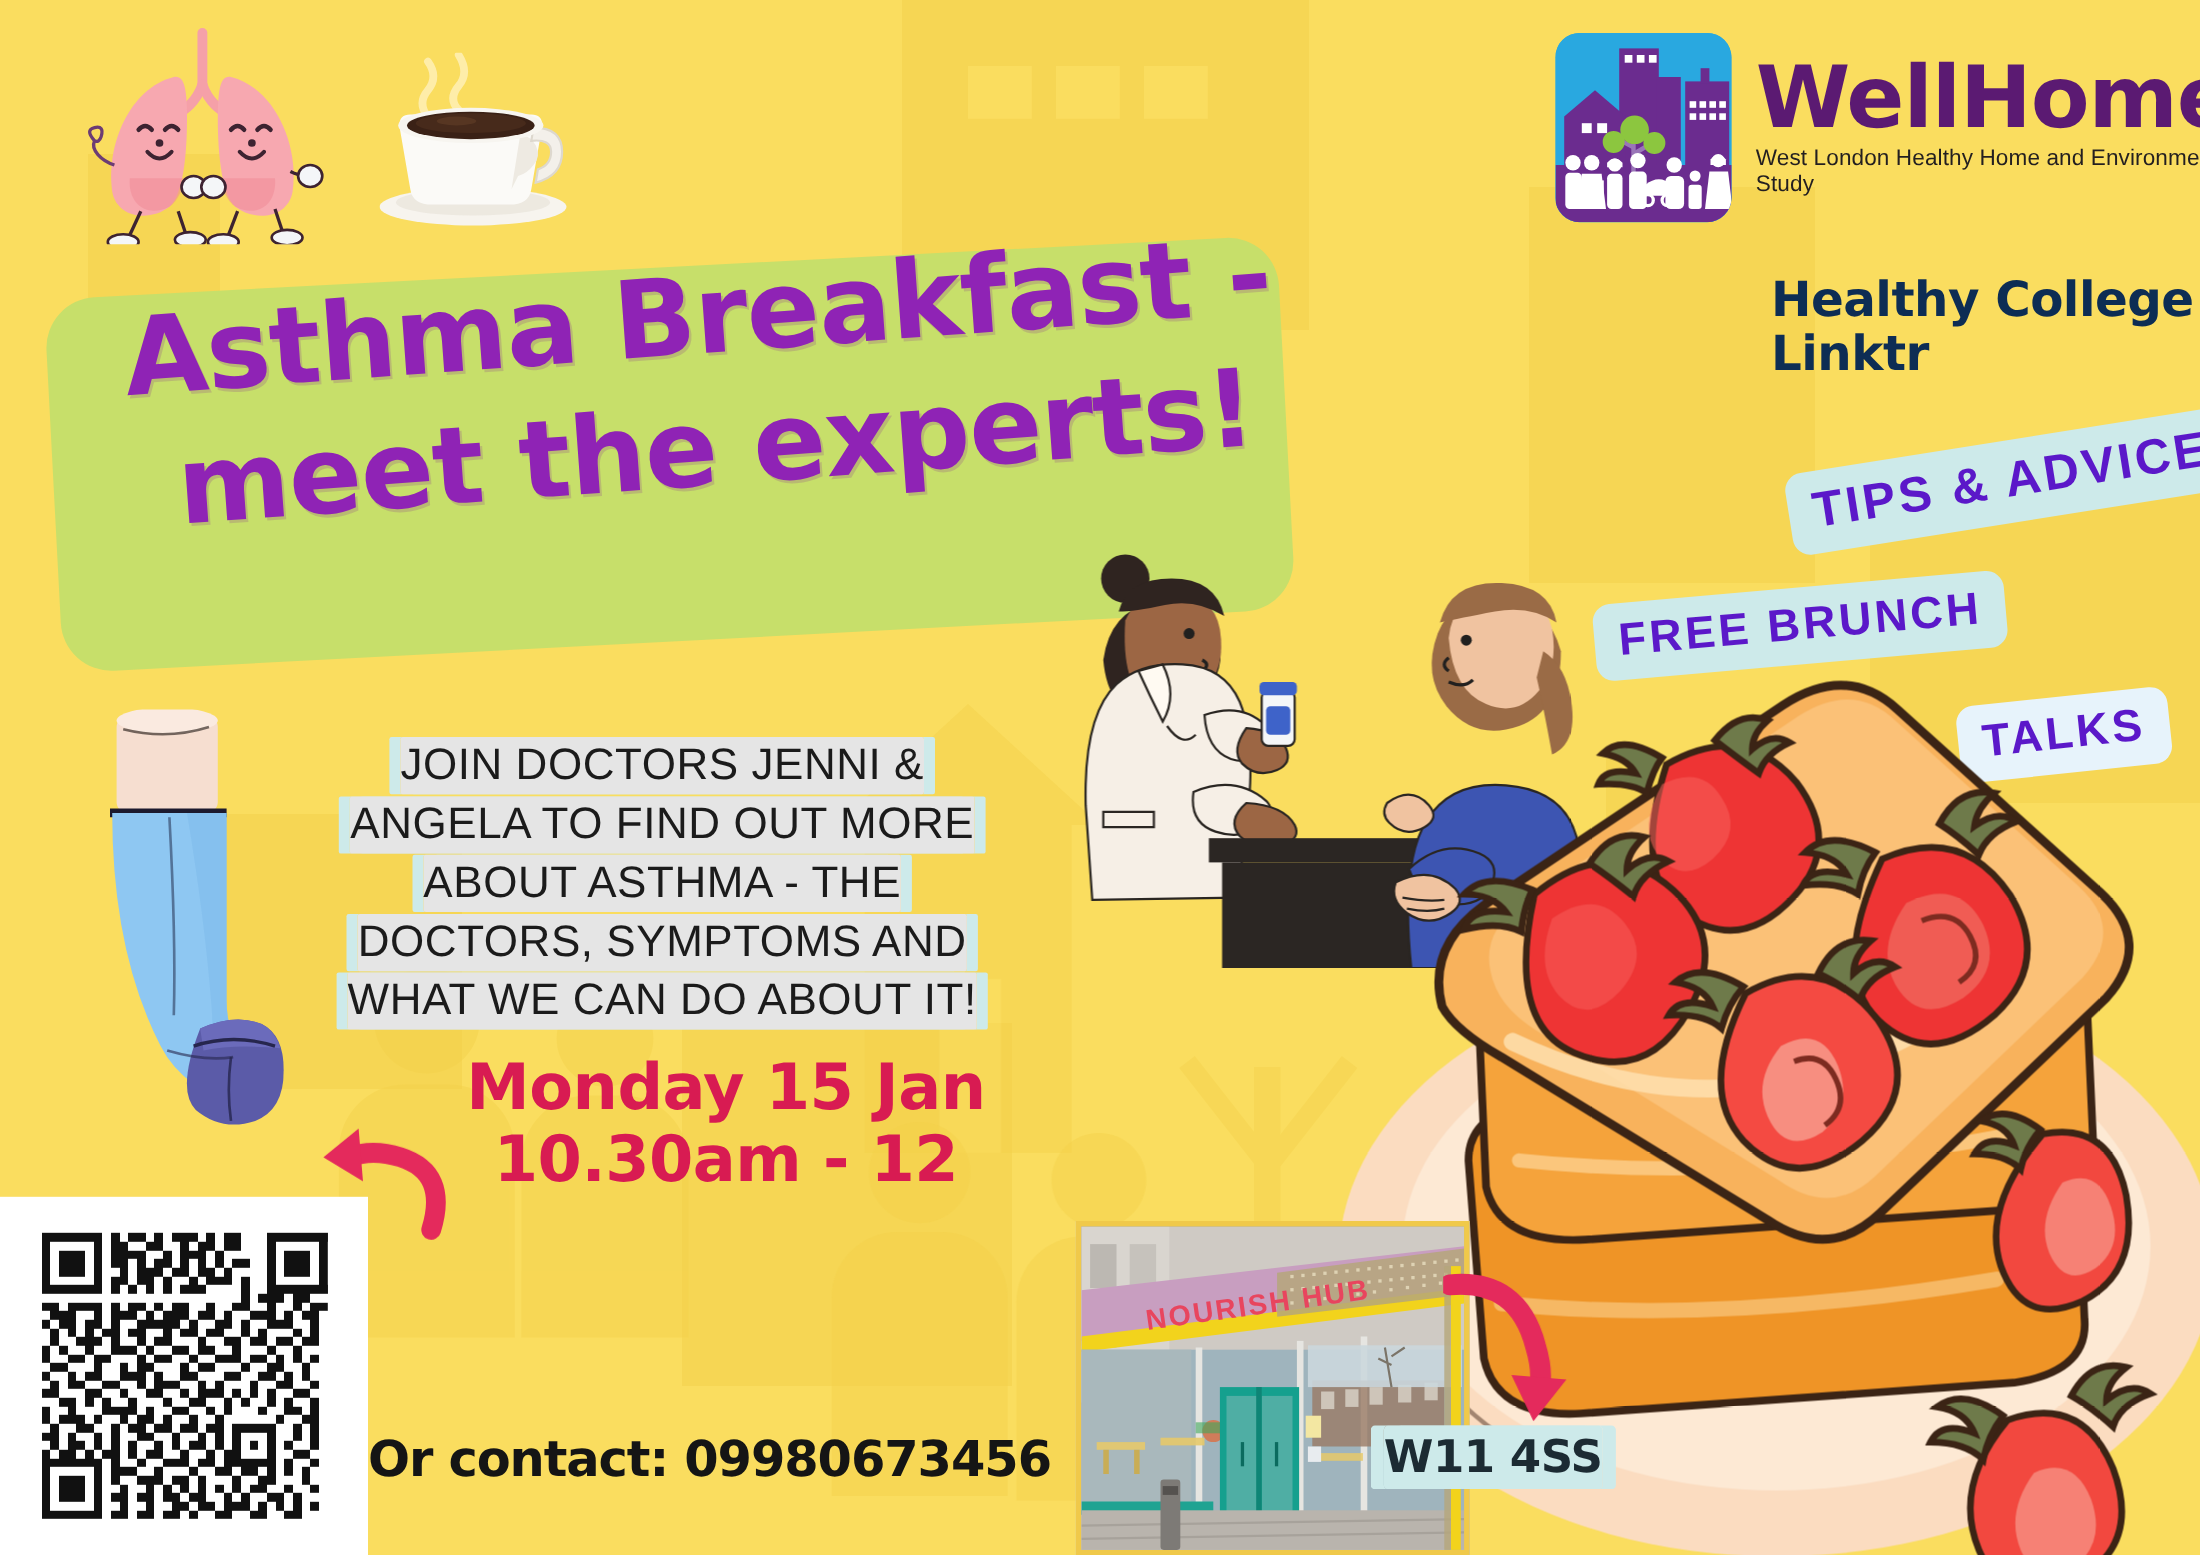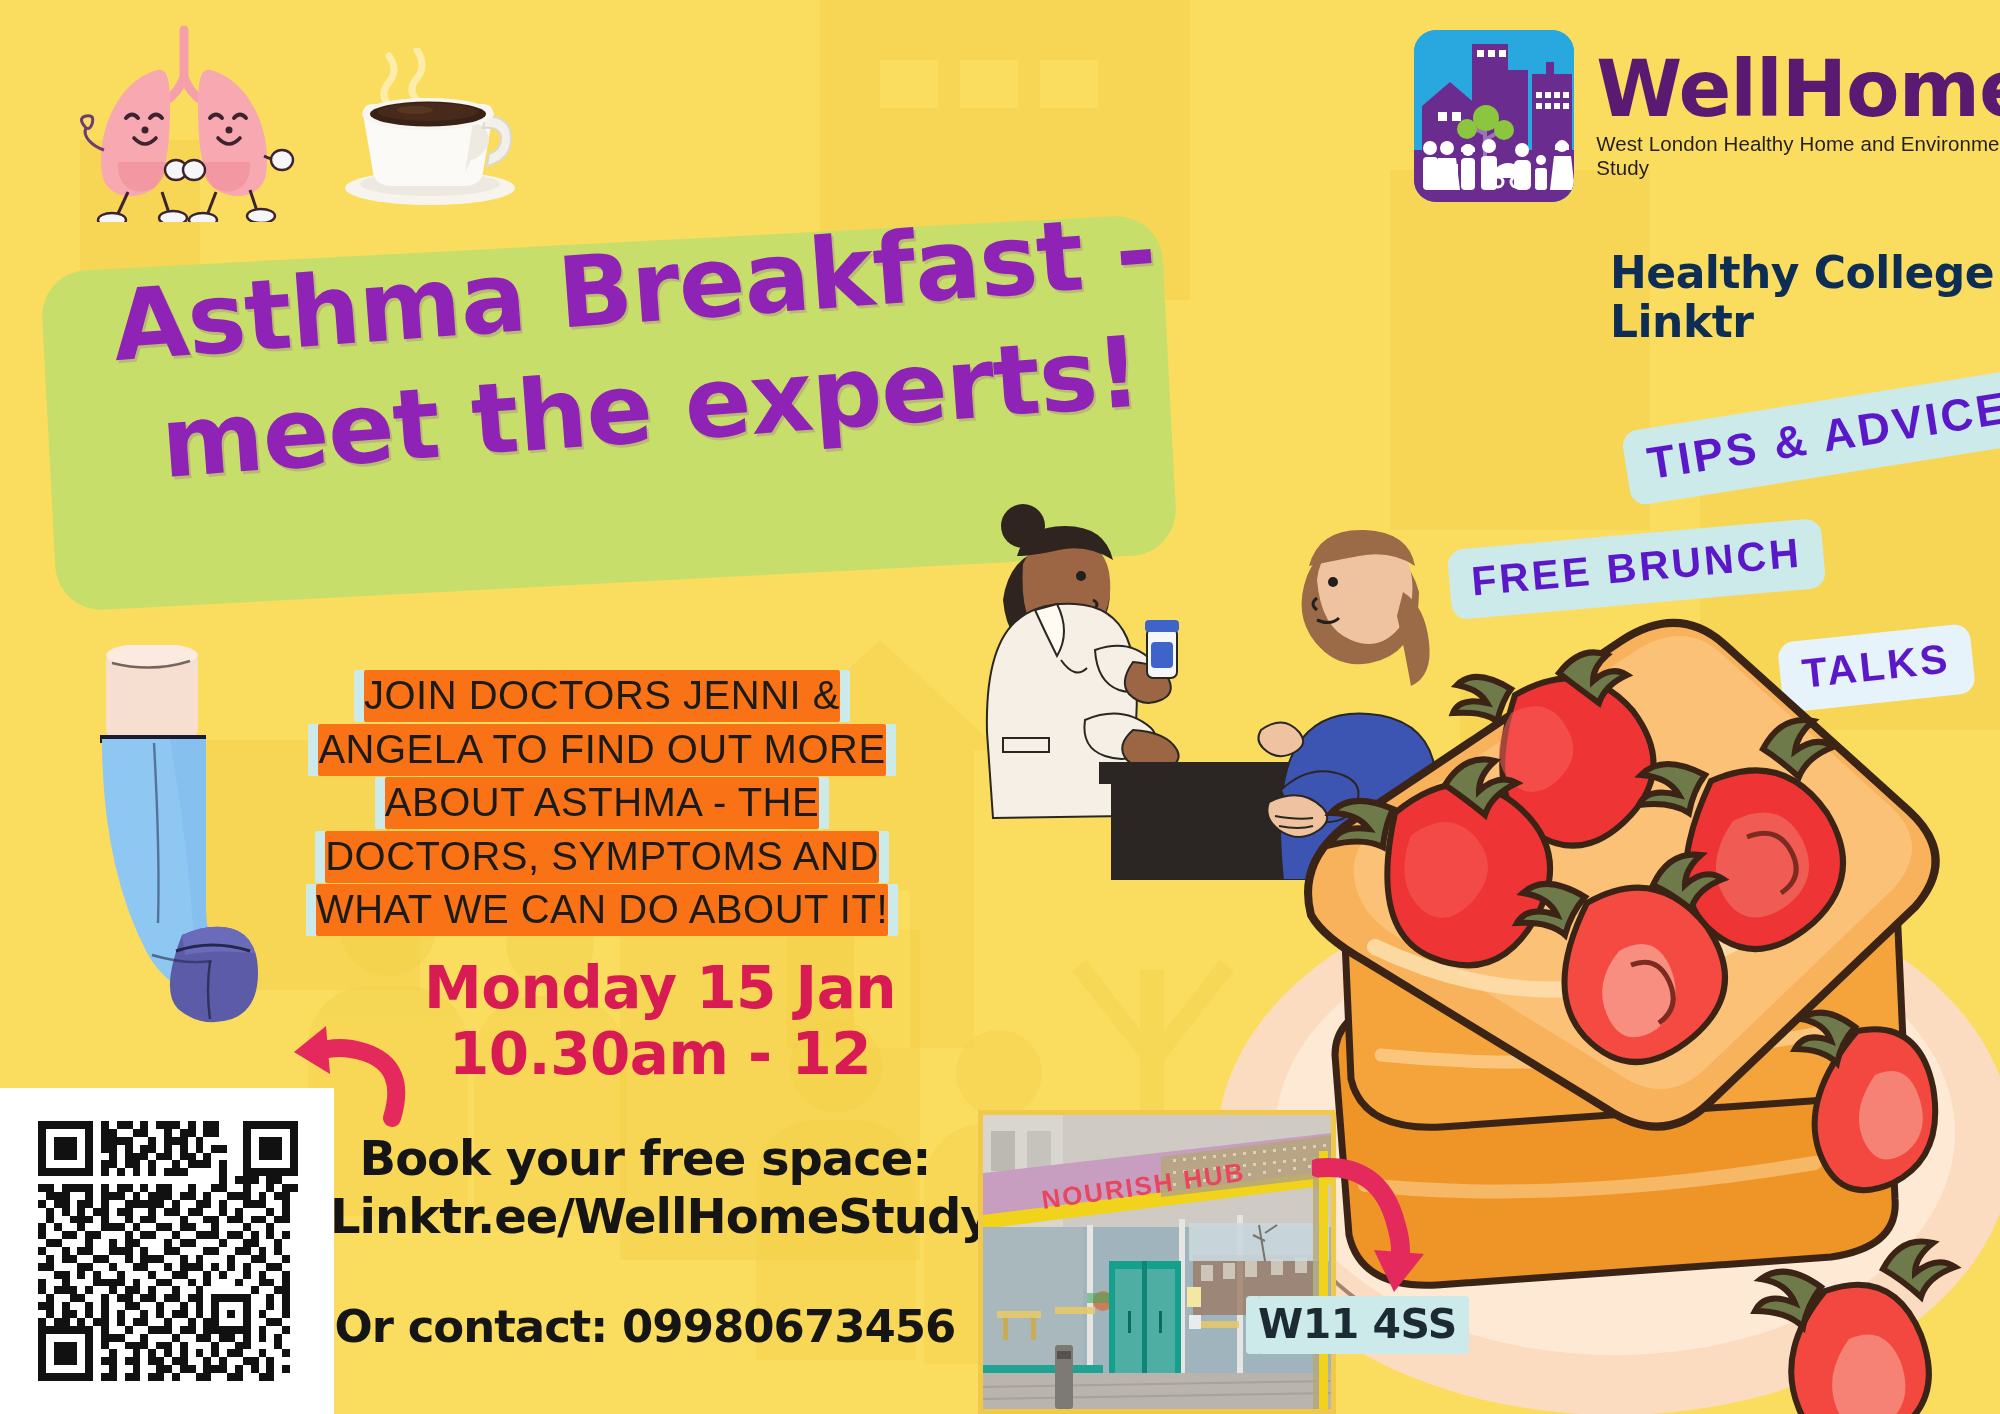--- a/index.html
+++ b/index.html
@@ -78,21 +78,21 @@
   .badge-talks{left:1780px;top:633px;font-size:41px;transform:rotate(-6deg);background:#e7f3fb;}
 
   
   .desc{
     position:absolute;left:262px;top:669px;width:680px;
     text-align:center;
     font-family:"Liberation Sans", sans-serif;
     font-size:40px;line-height:1.34;letter-spacing:.5px;color:#1b1b1b;
   }
   .desc span{
-    background:#f97316;
+    background:#e5e5e5;
     box-shadow:10px 0 0 #cdeaea, -10px 0 0 #cdeaea;
     border-radius:2px;
     padding:3px 0 5px;
     -webkit-box-decoration-break:clone;box-decoration-break:clone;
   }
 
   
   .date{
     position:absolute;left:380px;top:955px;width:560px;text-align:center;
     font-family:"DejaVu Sans", sans-serif;font-weight:bold;
@@ -453,24 +453,20 @@
     <div>10.30am - 12</div>
   </div>
 
   <div class="arrow-a">
     <svg viewBox="0 0 130 110" width="130" height="110">
       <path d="M112 100 q16 -52 -28 -66 q-26 -8 -46 0" stroke="#e42a5c" stroke-width="18" fill="none" stroke-linecap="round"></path>
       <path d="M46 8 L14 34 L50 56 Z" fill="#e42a5c"></path>
     </svg>
   </div>
 
-  <div class="booking">
-    <div>Book your free space:</div>
-    <div>Linktr.ee/WellHomeStudy</div>
-  </div>
 
   <div class="contact">
     <div>Or contact: 09980673456</div>
   </div>
 
   <div class="qr-card"></div>
   <div class="qr">
     <svg viewBox="0 0 33 33" width="260" height="262" shape-rendering="crispEdges">
       <rect width="33" height="33" fill="#fff"></rect>
       <g fill="#111">

